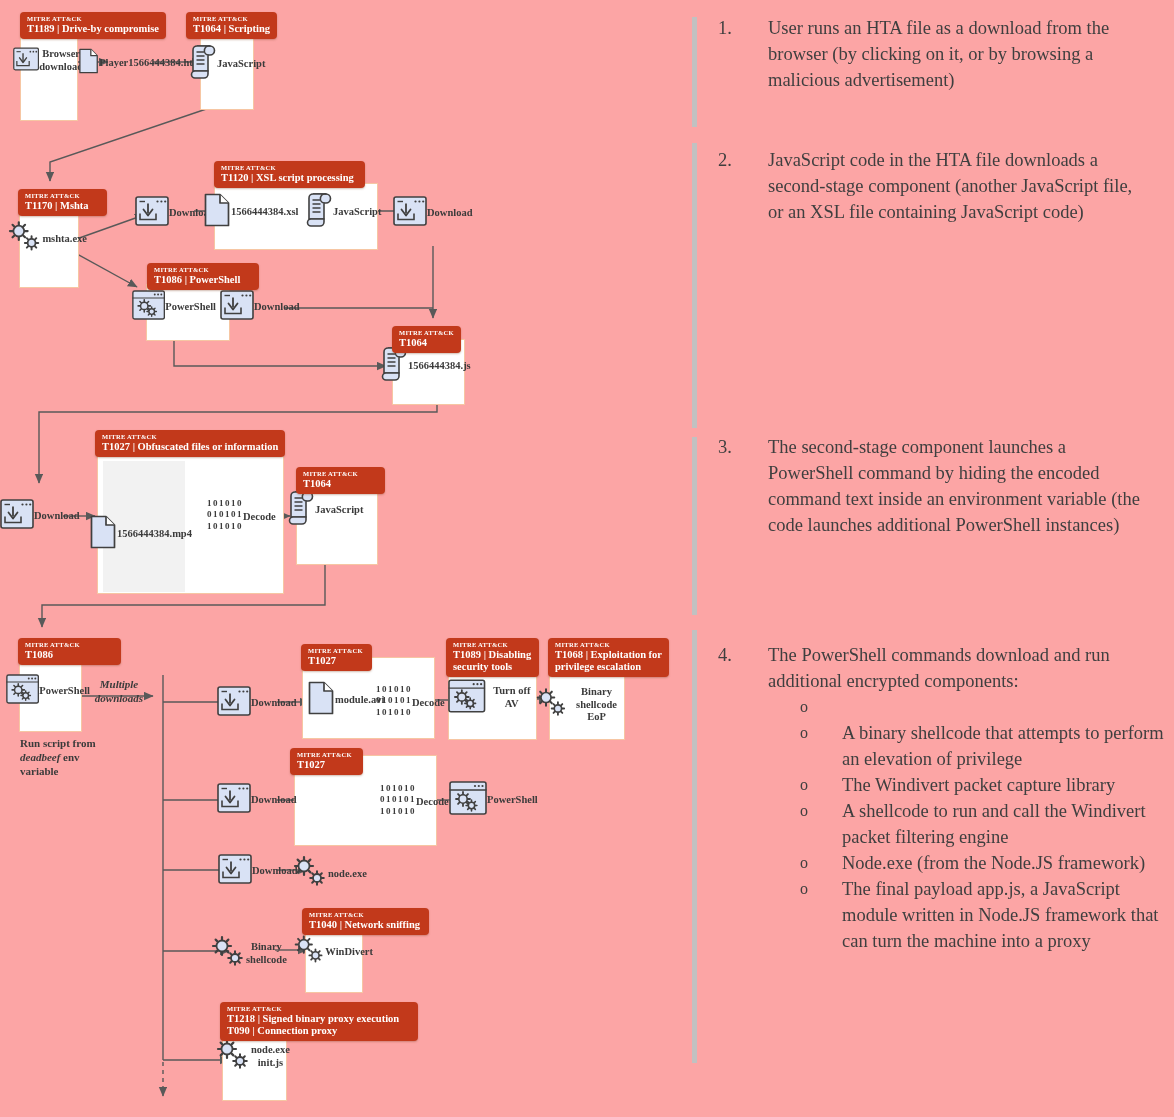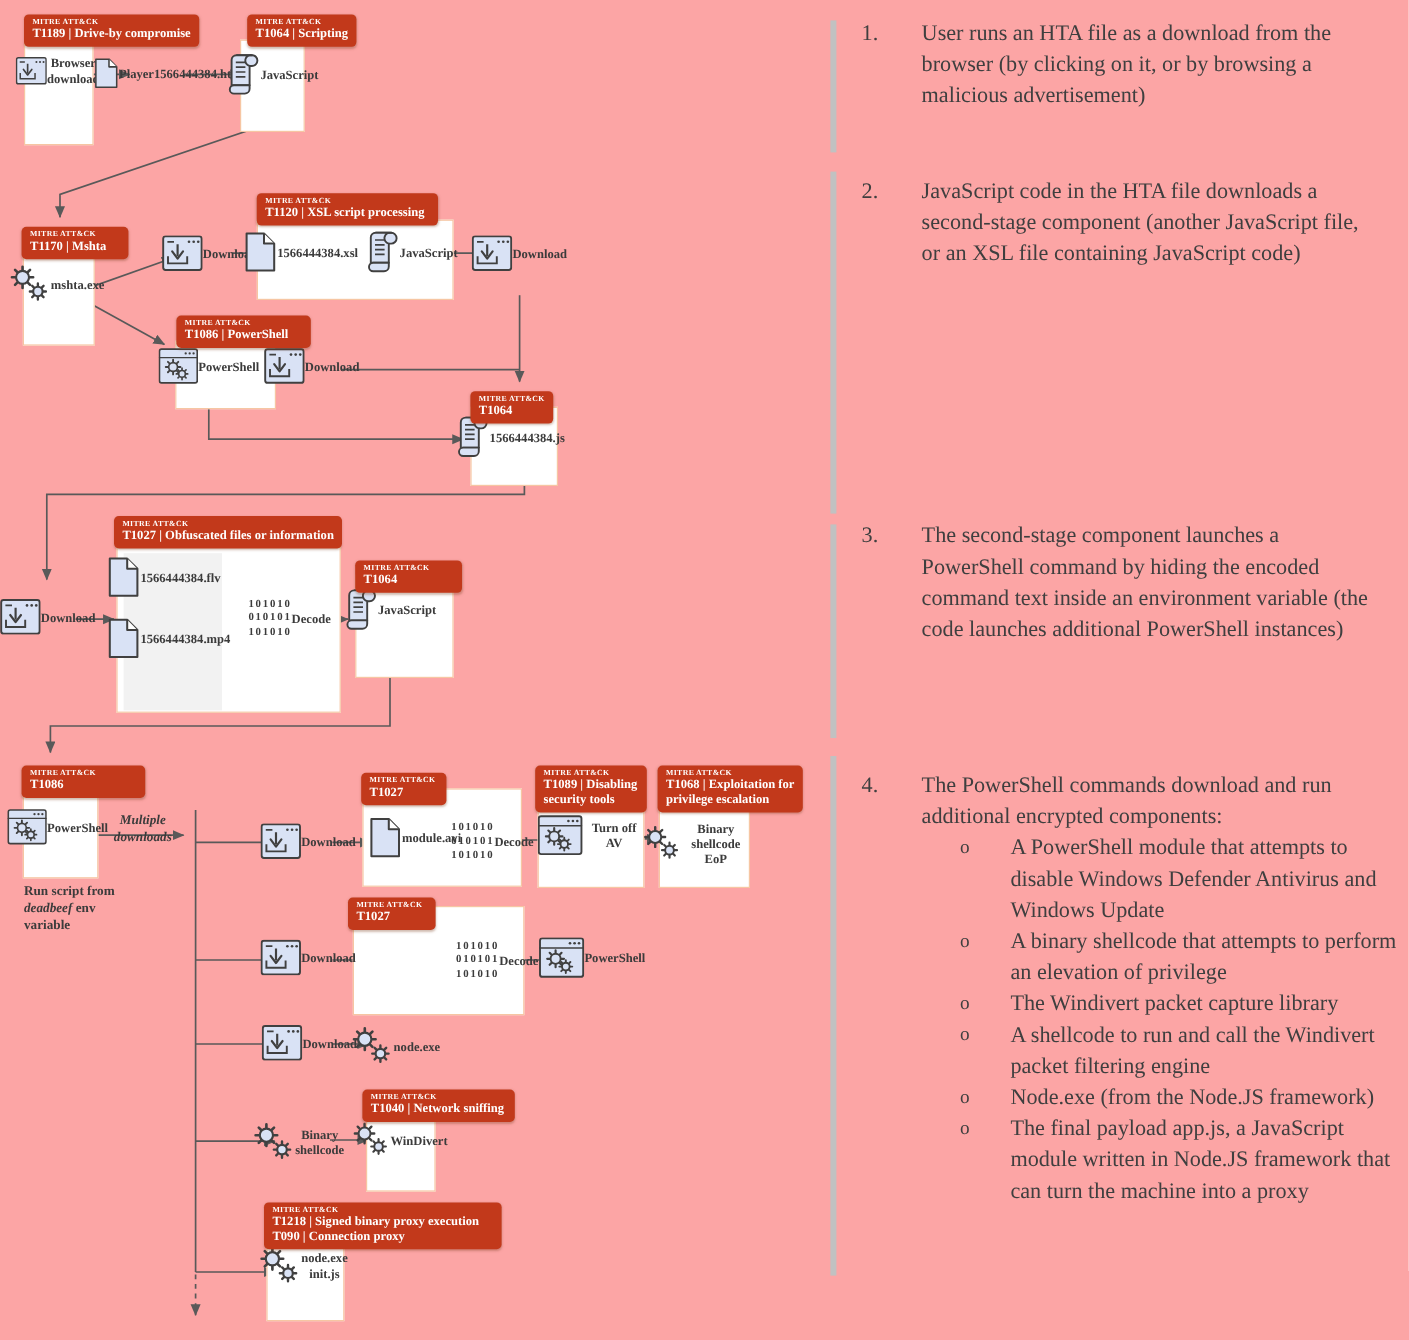--- a/index.html
+++ b/index.html
@@ -134,21 +134,21 @@
 <div class="gbox" style="left:549px;top:669px;width:76px;height:71px"></div>
 <div class="gbox" style="left:294px;top:755px;width:143px;height:91px"></div>
 <div class="gbox" style="left:305px;top:917px;width:58px;height:76px"></div>
 <div class="gbox" style="left:222px;top:1032px;width:65px;height:69px"></div>
 <div class="gpanel" style="left:103px;top:461px;width:82px;height:131px"></div>
 
 <div class="badge" style="left:20px;top:12px;min-width:146px">
   <div class="kick">MITRE ATT&amp;CK</div>
   <div class="tech">T1189 | Drive-by compromise</div>
 </div>
-<div class="badge" style="left:206px;top:12px;min-width:87px">
+<div class="badge" style="left:186px;top:12px;min-width:87px">
   <div class="kick">MITRE ATT&amp;CK</div>
   <div class="tech">T1064 | Scripting</div>
 </div>
 <div class="badge" style="left:18px;top:189px;min-width:89px">
   <div class="kick">MITRE ATT&amp;CK</div>
   <div class="tech">T1170 | Mshta</div>
 </div>
 <div class="badge" style="left:214px;top:161px;min-width:151px">
   <div class="kick">MITRE ATT&amp;CK</div>
   <div class="tech">T1120 | XSL script processing</div>
@@ -266,26 +266,20 @@
   <svg class="ic" width="30" height="36" viewBox="0 0 30 36">
         <use href="#i-scroll"></use>
       </svg>
   <span class="nlabel">1566444384.js</span>
 </div>
 <div class="node" style="left:0px;top:499px;width:80px">
   <svg class="ic" width="34" height="30" viewBox="0 0 34 30">
         <use href="#i-download"></use>
       </svg>
   <span class="nlabel">Download</span>
-</div>
-<div class="node" style="left:89px;top:464px;width:110px">
-  <svg class="ic" width="28" height="34" viewBox="0 0 28 34">
-        <use href="#i-file"></use>
-      </svg>
-  <span class="nlabel">1566444384.flv</span>
 </div>
 <div class="node" style="left:89px;top:515px;width:110px">
   <svg class="ic" width="28" height="34" viewBox="0 0 28 34">
         <use href="#i-file"></use>
       </svg>
   <span class="nlabel">1566444384.mp4</span>
 </div>
 <div class="node" style="left:207px;top:498px;width:70px">
   <span class="binary"><span>101010</span><br><span>010101</span><br><span>101010</span></span>
   <span class="nlabel">Decode</span>
@@ -404,21 +398,20 @@
 <div class="step" style="top:434px">
   <div class="num">3.</div>
   <div class="txt">The second-stage component launches a PowerShell command by hiding the encoded command text inside an environment variable (the code launches additional PowerShell instances)</div>
 </div>
 <div class="step" style="top:642px">
   <div class="num">4.</div>
   <div class="txt">The PowerShell commands download and run additional encrypted components:</div>
   <div class="bullets">
     <div class="bullet">
       <span class="mk">o</span>
-      <span class="bt">A PowerShell module that attempts to disable Windows Defender Antivirus  and Windows Update</span>
     </div>
     <div class="bullet">
       <span class="mk">o</span>
       <span class="bt">A binary shellcode that attempts to perform an elevation of privilege</span>
     </div>
     <div class="bullet">
       <span class="mk">o</span>
       <span class="bt">The Windivert packet capture library</span>
     </div>
     <div class="bullet">

